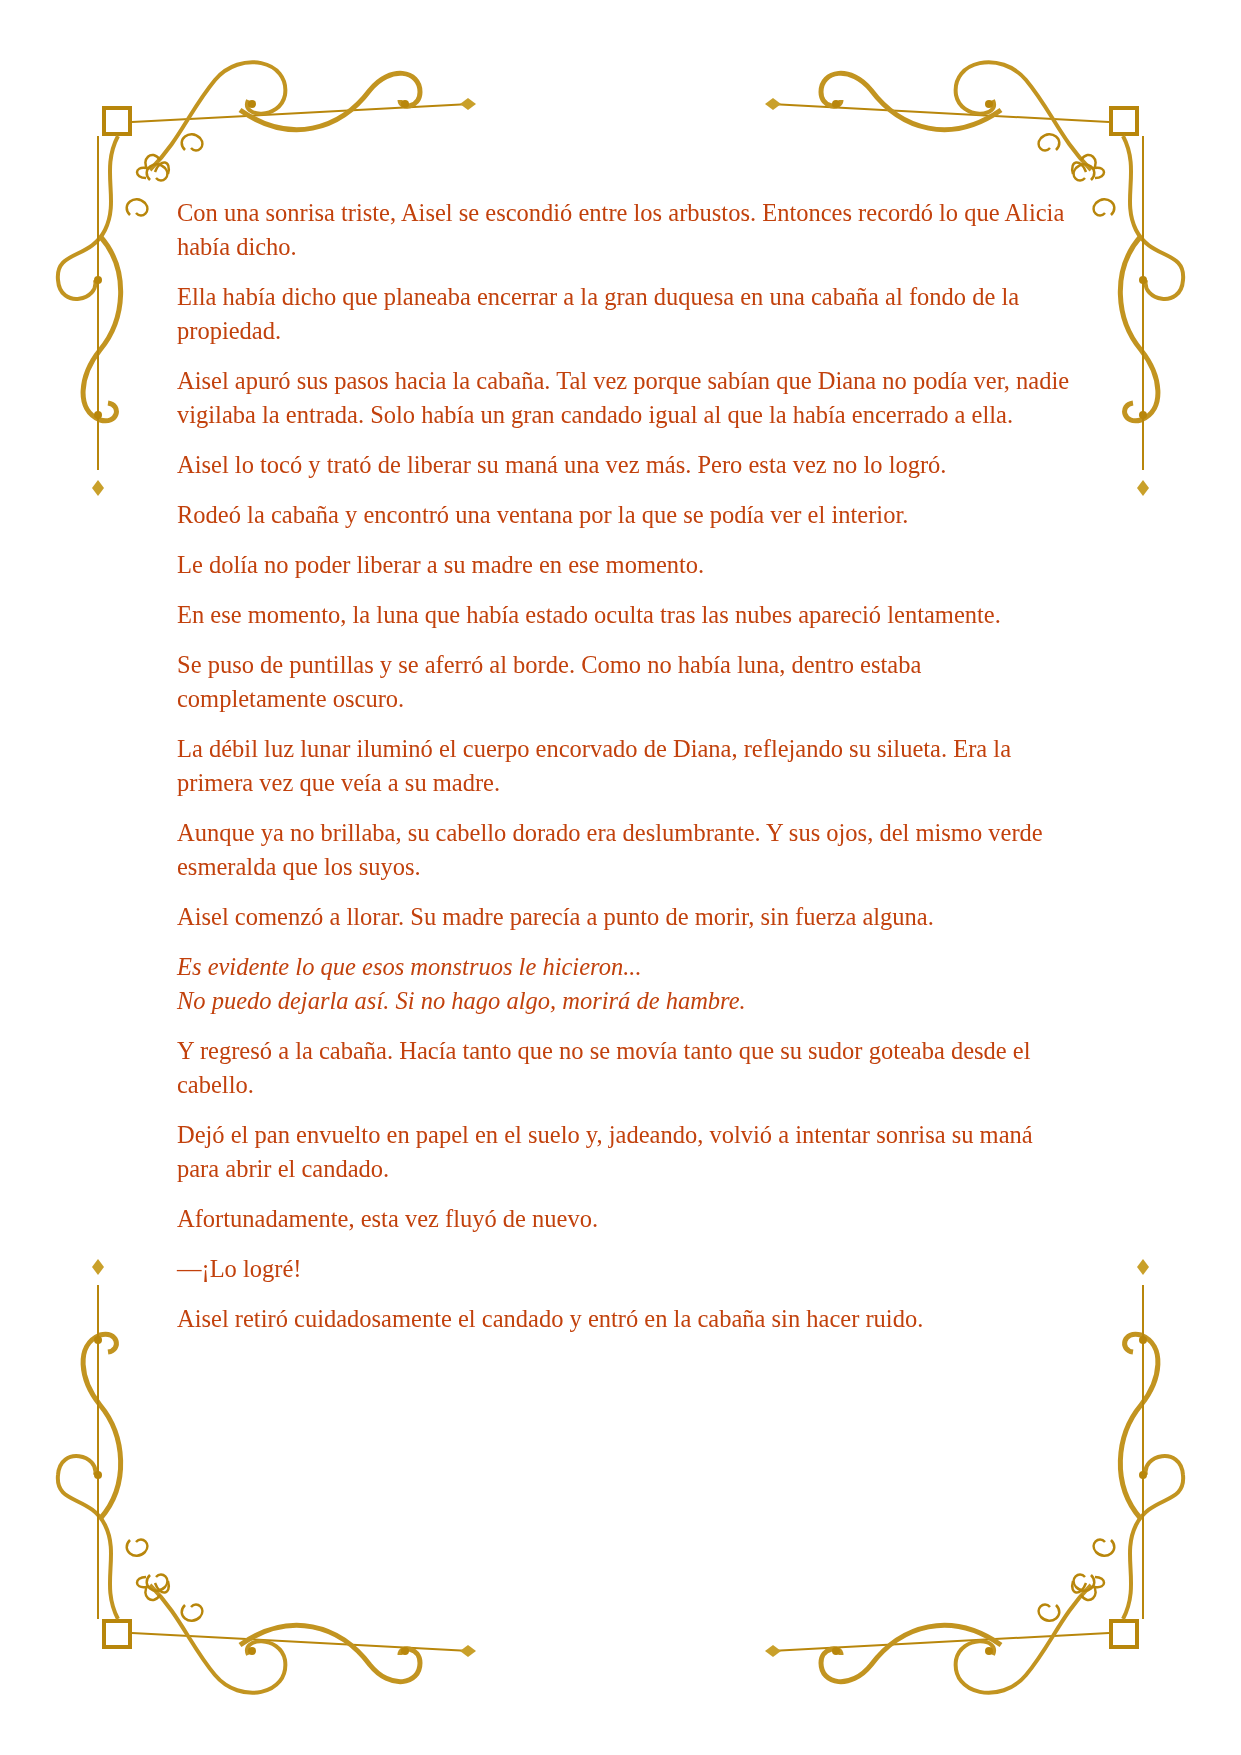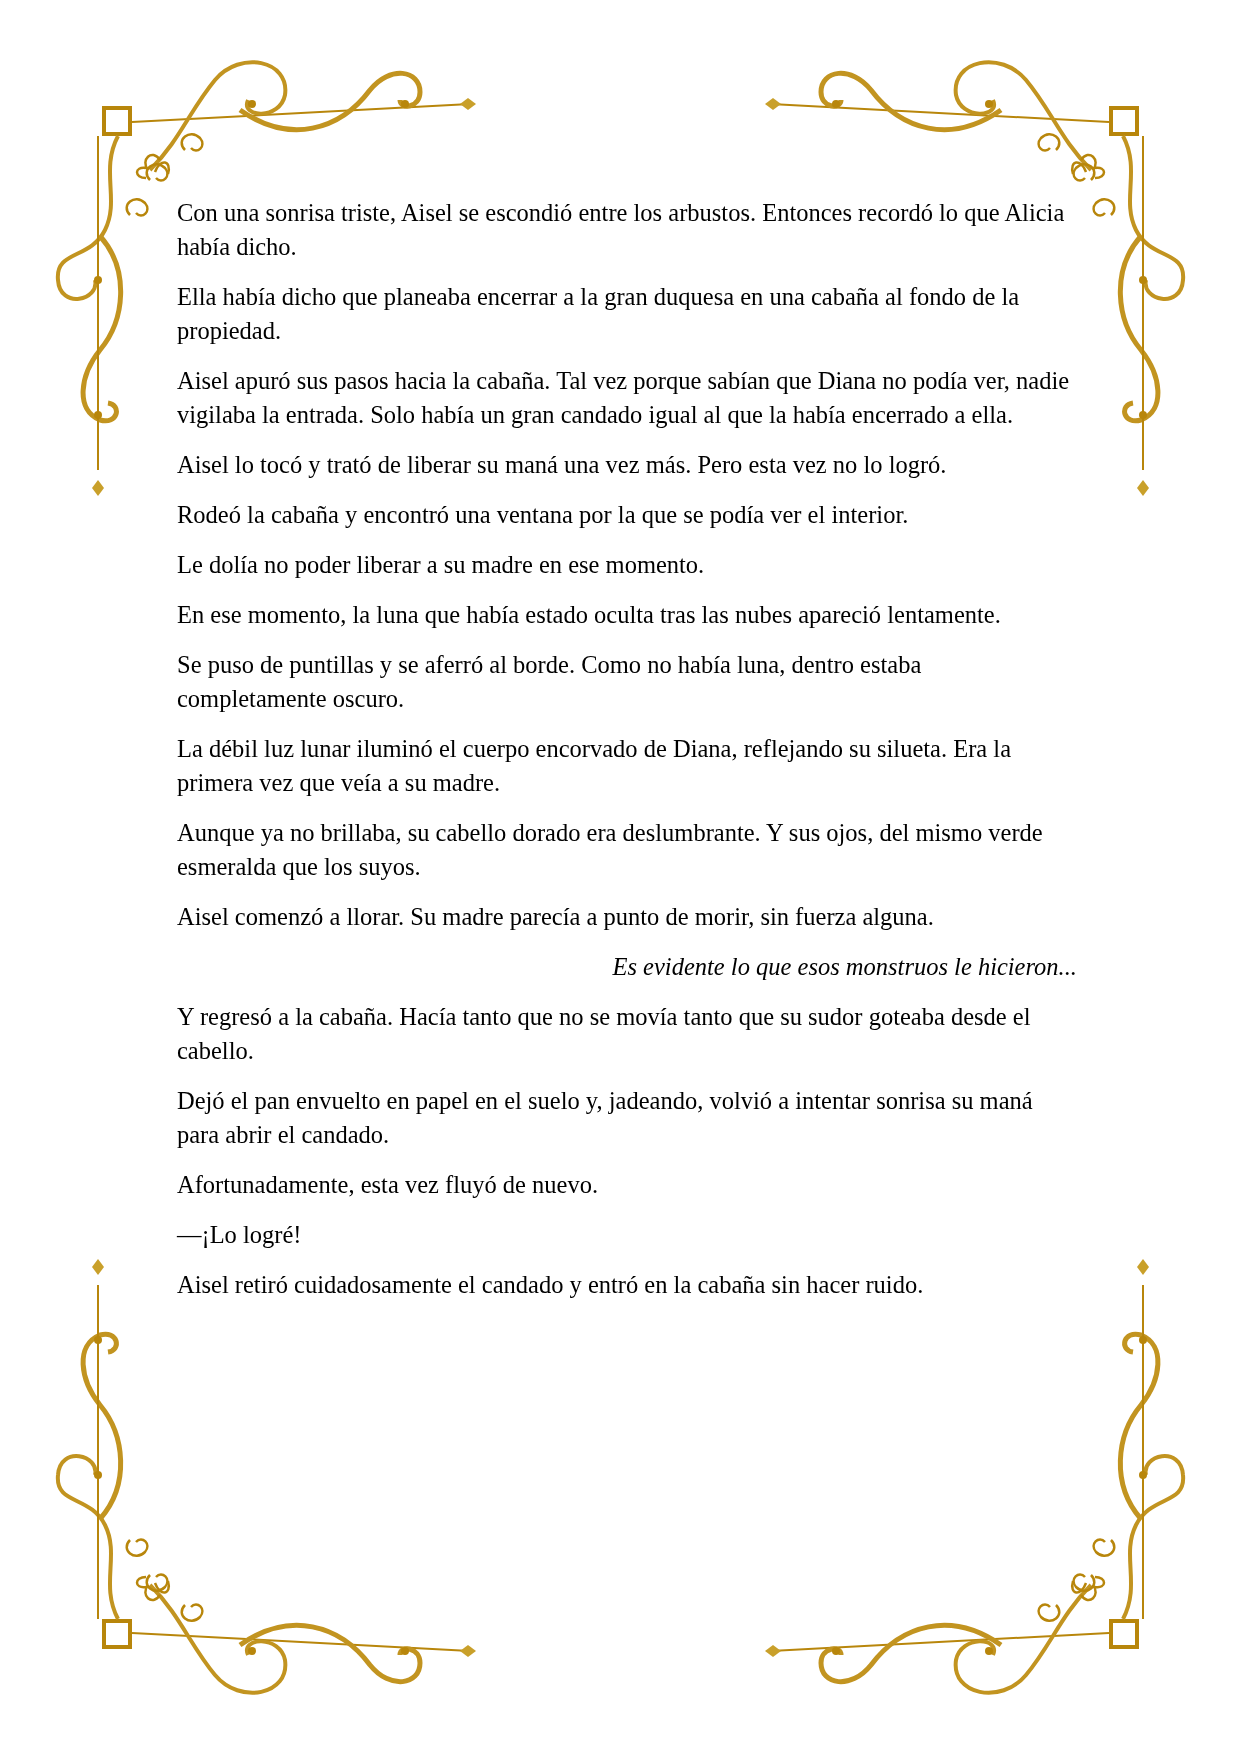--- a/index.html
+++ b/index.html
@@ -6,24 +6,24 @@
     body { width: 1241px; height: 1755px; position: relative; overflow: hidden; }
     .frame { position: absolute; left: 0; top: 0; width: 1241px; height: 1755px; pointer-events: none; }
     .page-text {
       position: absolute;
       left: 177px;
       top: 196px;
       width: 900px;
       font-family: "Liberation Serif", "DejaVu Serif", serif;
       font-size: 24.5px;
       line-height: 34px;
-      color: #000000;
+      color: #c2410c;
     }
     .page-text p { margin: 0 0 16px 0; }
-    .page-text p.italic { font-style: italic; text-align: right; }
+    .page-text p.italic { font-style: italic; }
     .page-text p .line { display: block; }
   </style>
 </head>
 <body>
 
 <svg class="frame" viewBox="0 0 1241 1755" xmlns="http://www.w3.org/2000/svg">
   <defs>
     <linearGradient id="gh" x1="0" x2="1" y1="0" y2="0">
       <stop offset="0" stop-color="#b8860b"></stop>
       <stop offset="0.5" stop-color="#ecd86a"></stop>
@@ -83,19 +83,20 @@
   <p>Aisel lo tocó y trató de liberar su maná una vez más. Pero esta vez no lo logró.</p>
   <p>Rodeó la cabaña y encontró una ventana por la que se podía ver el interior.</p>
   <p>Le dolía no poder liberar a su madre en ese momento.</p>
   <p>En ese momento, la luna que había estado oculta tras las nubes apareció lentamente.</p>
   <p>Se puso de puntillas y se aferró al borde. Como no había luna, dentro estaba completamente oscuro.</p>
   <p>La débil luz lunar iluminó el cuerpo encorvado de Diana, reflejando su silueta. Era la primera vez que veía a su madre.</p>
   <p>Aunque ya no brillaba, su cabello dorado era deslumbrante. Y sus ojos, del mismo verde esmeralda que los suyos.</p>
   <p>Aisel comenzó a llorar. Su madre parecía a punto de morir, sin fuerza alguna.</p>
   <p class="italic">
     <span class="line">Es evidente lo que esos monstruos le hicieron...</span>
+    <span class="line">No puedo dejarla así. Si no hago algo, morirá de hambre.</span>
   </p>
   <p>Y regresó a la cabaña. Hacía tanto que no se movía tanto que su sudor goteaba desde el cabello.</p>
   <p>Dejó el pan envuelto en papel en el suelo y, jadeando, volvió a intentar sonrisa su maná para abrir el candado.</p>
   <p>Afortunadamente, esta vez fluyó de nuevo.</p>
   <p>—¡Lo logré!</p>
   <p>Aisel retiró cuidadosamente el candado y entró en la cabaña sin hacer ruido.</p>
 </div>
 
 </body></html>

